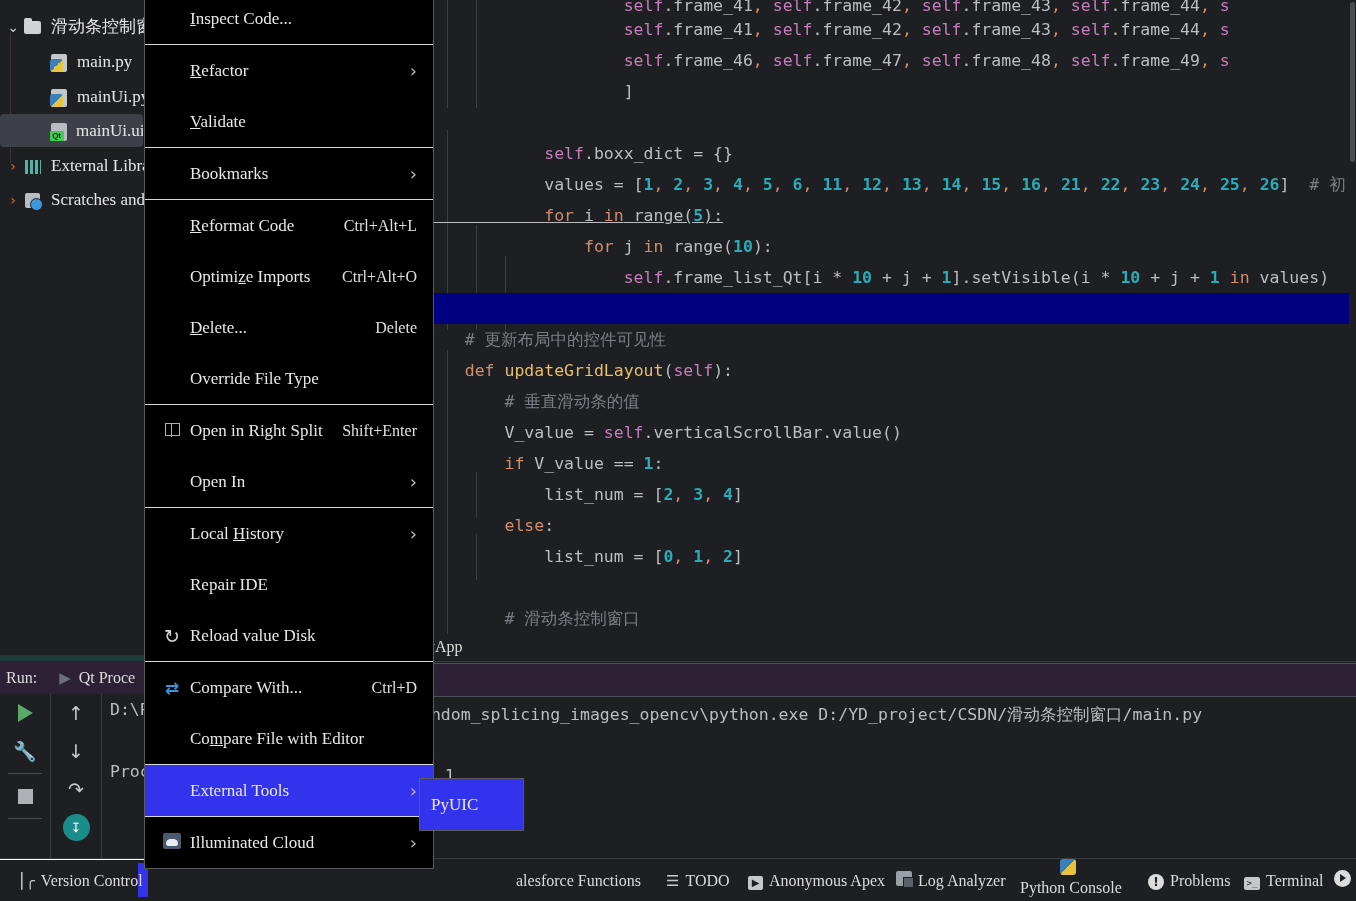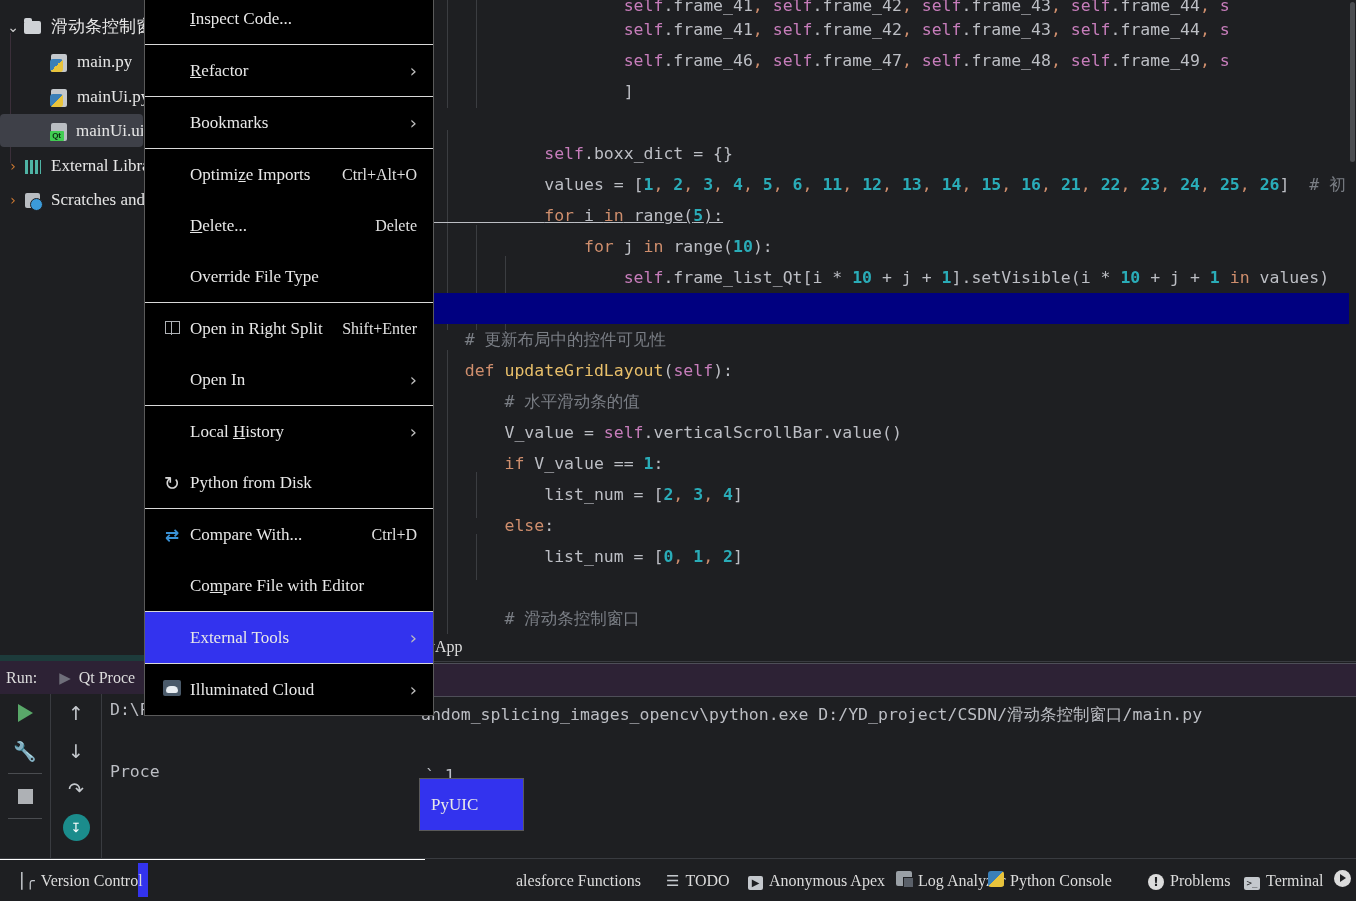--- a/index.html
+++ b/index.html
@@ -235,21 +235,21 @@
         <div class="code-line" style="top: 45px;"><span class="p">                    </span><span class="s">self</span><span class="p">.frame_46</span><span class="cm">,</span><span class="p"> </span><span class="s">self</span><span class="p">.frame_47</span><span class="cm">,</span><span class="p"> </span><span class="s">self</span><span class="p">.frame_48</span><span class="cm">,</span><span class="p"> </span><span class="s">self</span><span class="p">.frame_49</span><span class="cm">,</span><span class="p"> </span><span class="s">s</span></div>
         <div class="code-line" style="top: 76px;"><span class="p">                    ]</span></div>
         <div class="code-line" style="top: 138px;"><span class="p">            </span><span class="s">self</span><span class="p">.boxx_dict = {}</span></div>
         <div class="code-line" style="top: 169px;"><span class="p">            values = [</span><span class="n">1</span><span class="cm">,</span><span class="p"> </span><span class="n">2</span><span class="cm">,</span><span class="p"> </span><span class="n">3</span><span class="cm">,</span><span class="p"> </span><span class="n">4</span><span class="cm">,</span><span class="p"> </span><span class="n">5</span><span class="cm">,</span><span class="p"> </span><span class="n">6</span><span class="cm">,</span><span class="p"> </span><span class="n">11</span><span class="cm">,</span><span class="p"> </span><span class="n">12</span><span class="cm">,</span><span class="p"> </span><span class="n">13</span><span class="cm">,</span><span class="p"> </span><span class="n">14</span><span class="cm">,</span><span class="p"> </span><span class="n">15</span><span class="cm">,</span><span class="p"> </span><span class="n">16</span><span class="cm">,</span><span class="p"> </span><span class="n">21</span><span class="cm">,</span><span class="p"> </span><span class="n">22</span><span class="cm">,</span><span class="p"> </span><span class="n">23</span><span class="cm">,</span><span class="p"> </span><span class="n">24</span><span class="cm">,</span><span class="p"> </span><span class="n">25</span><span class="cm">,</span><span class="p"> </span><span class="n">26</span><span class="p">]</span><span class="c">  # 初</span></div>
         <div class="code-line" style="top: 200px; text-decoration: underline;"><span class="p">            </span><span class="k">for</span><span class="p"> i </span><span class="k">in</span><span class="p"> range(</span><span class="n">5</span><span class="p">):</span></div>
         <div class="code-line" style="top: 231px;"><span class="p">                </span><span class="k">for</span><span class="p"> j </span><span class="k">in</span><span class="p"> range(</span><span class="n">10</span><span class="p">):</span></div>
         <div class="code-line" style="top: 262px;"><span class="p">                    </span><span class="s">self</span><span class="p">.frame_list_Qt[i * </span><span class="n">10</span><span class="p"> + j + </span><span class="n">1</span><span class="p">].setVisible(i * </span><span class="n">10</span><span class="p"> + j + </span><span class="n">1</span><span class="p"> </span><span class="k">in</span><span class="p"> values)</span></div>
         <div class="code-line sel" style="top: 293px;"><span class="p"> </span></div>
         <div class="code-line" style="top: 324px;"><span class="c">    # 更新布局中的控件可见性</span></div>
         <div class="code-line" style="top: 355px;"><span class="p">    </span><span class="k">def</span><span class="p"> </span><span class="fn">updateGridLayout</span><span class="p">(</span><span class="s">self</span><span class="p">):</span></div>
-        <div class="code-line" style="top: 386px;"><span class="c">        # 水平滑动条的值</span></div>
+        <div class="code-line" style="top: 386px;"><span class="c">        # 垂直滑动条的值</span></div>
         <div class="code-line" style="top: 417px;"><span class="p">        V_value = </span><span class="s">self</span><span class="p">.verticalScrollBar.value()</span></div>
         <div class="code-line" style="top: 448px;"><span class="p">        </span><span class="k">if</span><span class="p"> V_value == </span><span class="n">1</span><span class="p">:</span></div>
         <div class="code-line" style="top: 479px;"><span class="p">            list_num = [</span><span class="n">2</span><span class="cm">,</span><span class="p"> </span><span class="n">3</span><span class="cm">,</span><span class="p"> </span><span class="n">4</span><span class="p">]</span></div>
         <div class="code-line" style="top: 510px;"><span class="p">        </span><span class="k">else</span><span class="p">:</span></div>
         <div class="code-line" style="top: 541px;"><span class="p">            list_num = [</span><span class="n">0</span><span class="cm">,</span><span class="p"> </span><span class="n">1</span><span class="cm">,</span><span class="p"> </span><span class="n">2</span><span class="p">]</span></div>
         <div class="code-line" style="top: 603px;"><span class="c">        # 滑动条控制窗口</span></div>
       </div>
     <div id="editor-scroll-track">
       <div id="editor-scroll-thumb"></div>
     </div>
@@ -305,26 +305,33 @@
 
   <div id="ctx-menu">
       <div class="mi">
         <span class="mi-label"><span class="u">I</span>nspect Code...</span>
       </div>
       <div class="mi-sep"></div>
       <div class="mi">
         <span class="mi-label"><span class="u">R</span>efactor</span>
         <span class="mi-sub">›</span>
       </div>
+      <div class="mi">
+        <span class="mi-label"><span class="u">V</span>alidate</span>
+      </div>
       <div class="mi-sep"></div>
       <div class="mi">
         <span class="mi-label">Bookmarks</span>
         <span class="mi-sub">›</span>
       </div>
       <div class="mi-sep"></div>
+      <div class="mi">
+        <span class="mi-label"><span class="u">R</span>eformat Code</span>
+        <span class="mi-short">Ctrl+Alt+L</span>
+      </div>
       <div class="mi">
         <span class="mi-label">Optimi<span class="u">z</span>e Imports</span>
         <span class="mi-short">Ctrl+Alt+O</span>
       </div>
       <div class="mi">
         <span class="mi-label"><span class="u">D</span>elete...</span>
         <span class="mi-short">Delete</span>
       </div>
       <div class="mi">
         <span class="mi-label">Override File Type</span>
@@ -338,22 +345,25 @@
       <div class="mi">
         <span class="mi-label">Open In</span>
         <span class="mi-sub">›</span>
       </div>
       <div class="mi-sep"></div>
       <div class="mi">
         <span class="mi-label">Local <span class="u">H</span>istory</span>
         <span class="mi-sub">›</span>
       </div>
       <div class="mi">
+        <span class="mi-label">Repair IDE</span>
+      </div>
+      <div class="mi">
         <span class="mi-icon"><span class="ic-reload">↻</span></span>
-        <span class="mi-label">Python from Disk</span>
+        <span class="mi-label">Reload value Disk</span>
       </div>
       <div class="mi-sep"></div>
       <div class="mi">
         <span class="mi-icon"><span class="ic-compare">⇄</span></span>
         <span class="mi-label">Compare With...</span>
         <span class="mi-short">Ctrl+D</span>
       </div>
       <div class="mi">
         <span class="mi-label">Co<span class="u">m</span>pare File with Editor</span>
       </div>
@@ -391,21 +401,21 @@
           <span>TODO</span>
         </div>
         <div class="sb-item" style="left: 748px;">
           <span class="sb-ico"><span class="ic-apex">▶</span></span>
           <span>Anonymous Apex</span>
         </div>
         <div class="sb-item" style="left: 896px;">
           <span class="sb-ico"><span class="ic-log"></span></span>
           <span>Log Analyzer</span>
         </div>
-        <div class="sb-item" style="left: 988px;">
+        <div class="sb-item" style="left: 1020px; flex-direction: column;">
           <span class="sb-ico"><span class="ic-pycon"></span></span>
           <span>Python Console</span>
         </div>
         <div class="sb-item" style="left: 1148px;">
           <span class="sb-ico"><span class="ic-problems">!</span></span>
           <span>Problems</span>
         </div>
         <div class="sb-item" style="left: 1244px;">
           <span class="sb-ico"><span class="ic-term">&gt;_</span></span>
           <span>Terminal</span>

